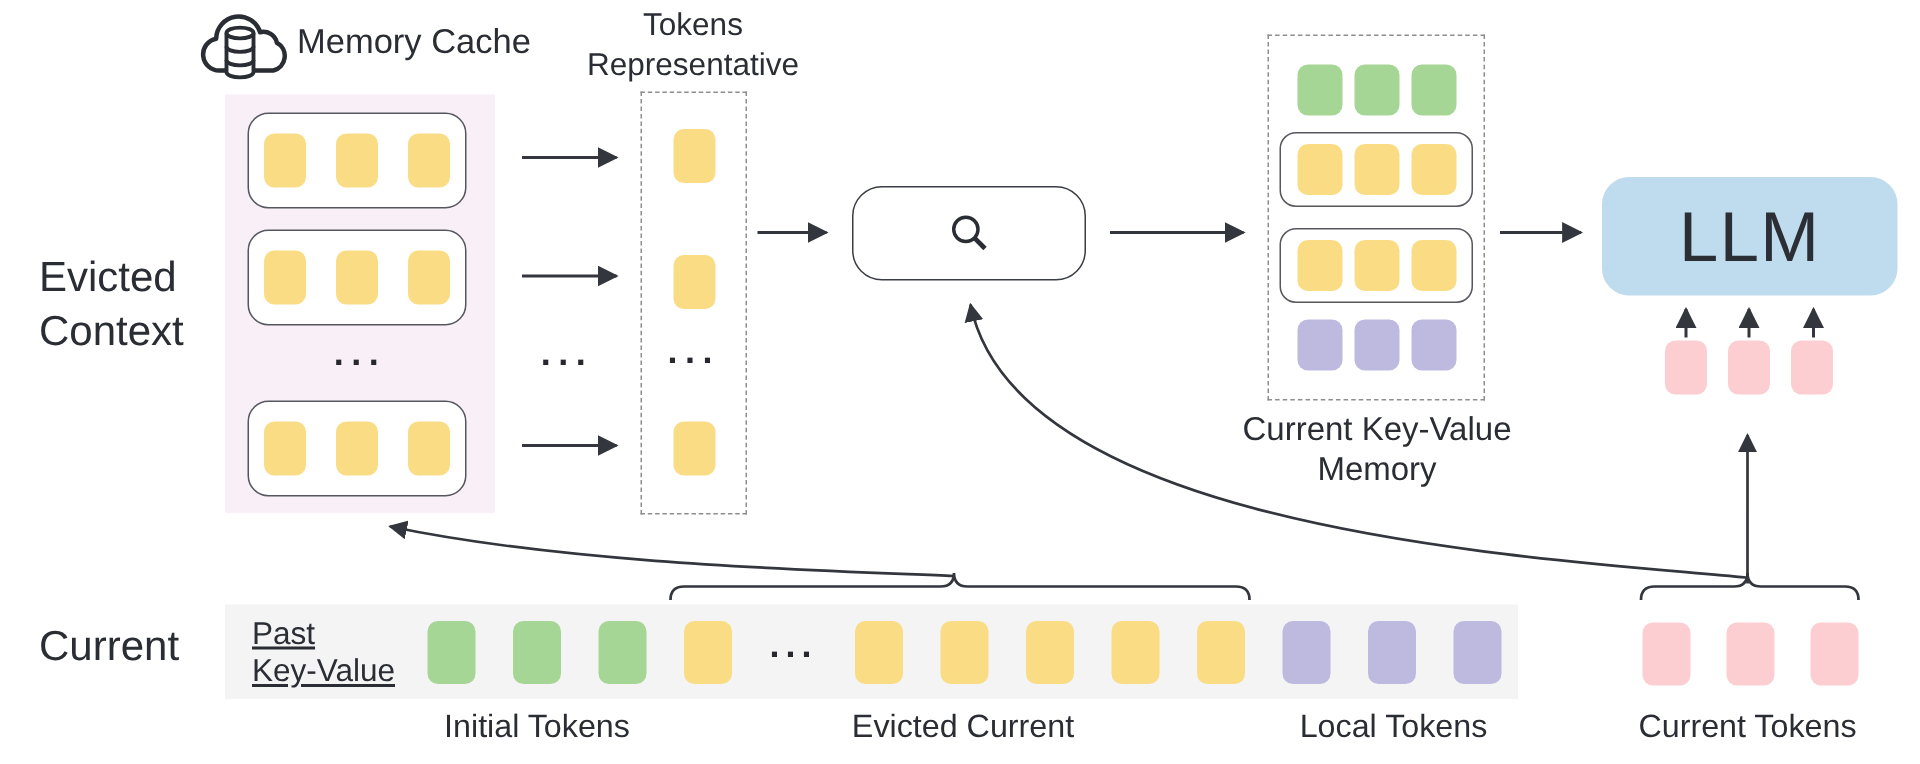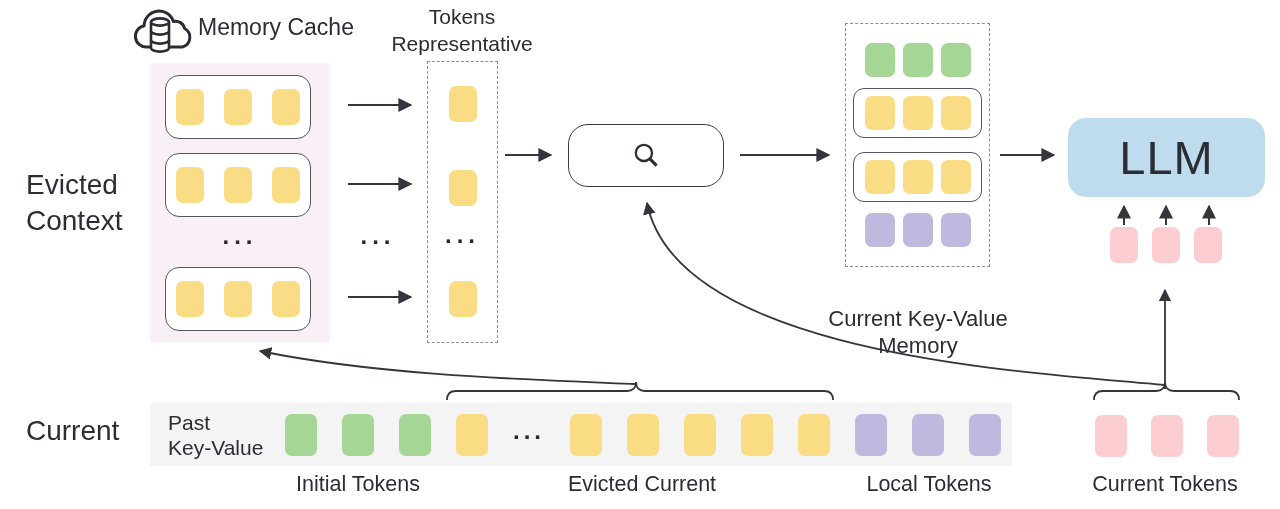--- a/index.html
+++ b/index.html
@@ -42,31 +42,31 @@
           background:#fff;display:flex;align-items:center;justify-content:center;gap:10px;box-sizing:border-box;}
   .lookup-text{font-size:26px;}
 
   
   .kv-box{left:845px;top:23px;width:145px;height:244px;border:1.6px dashed #8E8E8E;box-sizing:border-box;}
   .kv-row{position:absolute;left:0;width:100%;display:flex;justify-content:center;gap:8px;}
   .kv-row-1{top:19px}.kv-row-4{top:189px}
   .kv-ybox{position:absolute;left:7px;width:129px;height:50px;background:#fff;border:1.4px solid #55565E;
            border-radius:11px;display:flex;align-items:center;justify-content:center;gap:8px;box-sizing:border-box;}
   .kv-ybox-2{top:64px}.kv-ybox-3{top:128px}
-  .kv-label{left:807px;top:272px;width:222px;text-align:center;font-size:22px;line-height:27px;margin-top:33px;}
+  .kv-label{left:807px;top:272px;width:222px;text-align:center;font-size:22px;line-height:27px;}
 
   
   .llm{left:1068px;top:118px;width:197px;height:79px;background:var(--blue);border-radius:18px;
        display:flex;align-items:center;justify-content:center;font-size:47px;letter-spacing:1px;color:#2B2E34;}
   .llm-inputs{left:1110px;top:227px;display:flex;gap:14px;}
 
   
   .inputs-label{left:26px;top:415px;font-size:28px;}
   .strip{left:150px;top:403px;width:862px;height:63px;background:var(--strip_gray);}
-  .pkv-label{position:absolute;left:18px;top:7px;font-size:21px;line-height:25px;}
+  .pkv-label{position:absolute;left:18px;top:7px;font-size:21px;line-height:25px;text-decoration:underline;}
   .strip-tokens{position:absolute;left:135px;top:11px;display:flex;gap:25px;align-items:center;height:42px;}
   .strip-tokens .ellipsis{width:32px;text-align:center;transform:translateY(-4px);letter-spacing:4px;}
   .current-tokens{left:1095px;top:415px;display:flex;gap:24px;}
   .group-label{position:absolute;top:472px;font-size:21.5px;white-space:nowrap;transform:translateX(-50%);}
   .lbl-initial{left:358px}.lbl-evicted{left:642px}.lbl-local{left:929px}.lbl-current{left:1165px}
 </style>
 </head>
 <body>
 
 <svg class="overlay">

